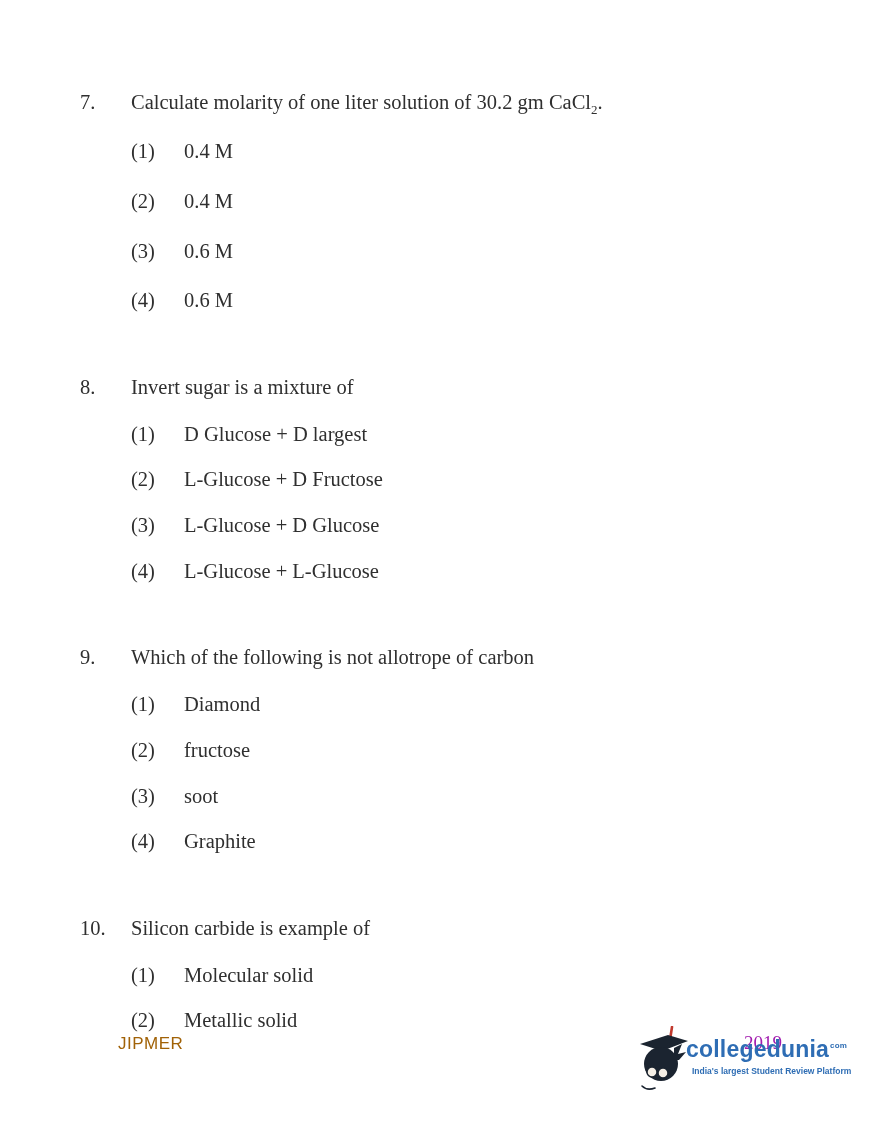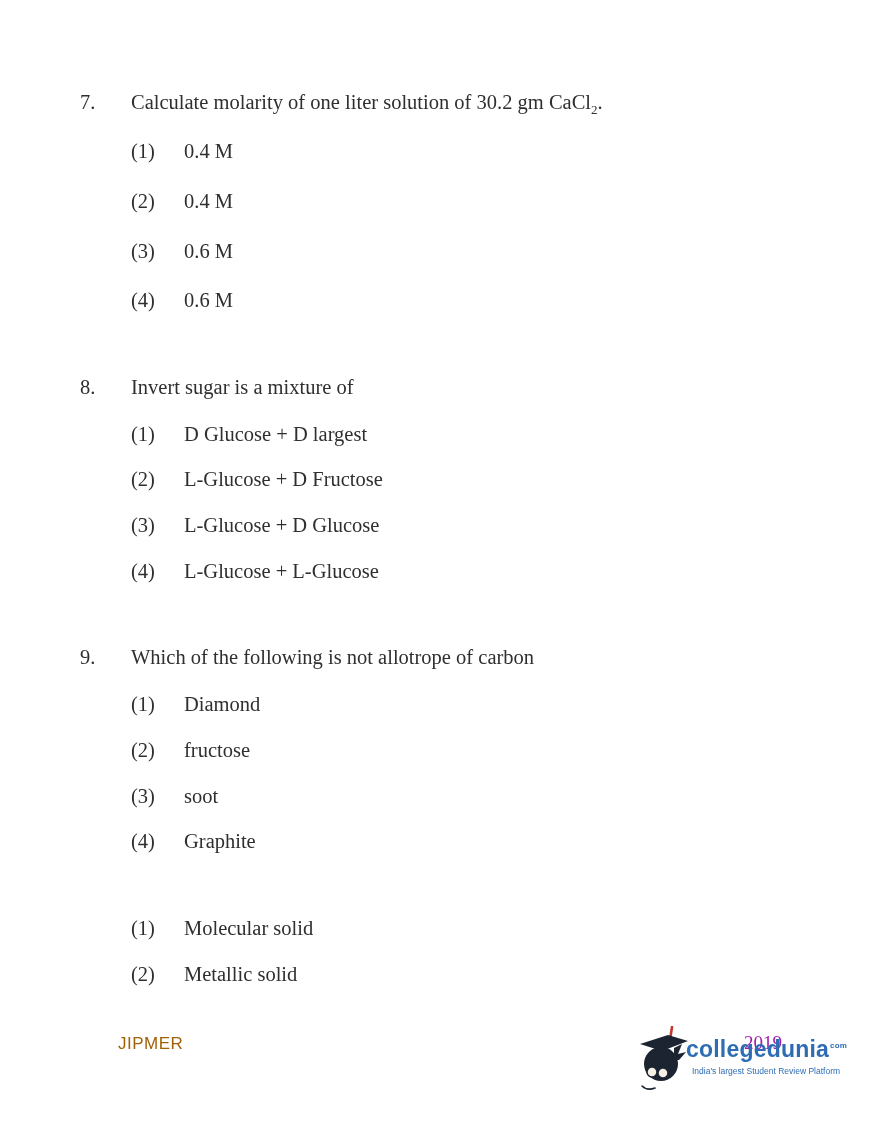--- a/index.html
+++ b/index.html
@@ -92,21 +92,21 @@
     margin-left: 1px;
     color: #2e6db4;
   }
   .tagline {
     position: absolute;
     left: 58px;
     top: 42px;
     z-index: 2;
     font-family: "Liberation Sans", sans-serif;
     font-size: 8.5px;
-    font-weight: normal;
+    font-weight: bold;
     color: #2e6db4;
     white-space: nowrap;
   }
 </style>
 </head>
 <body>
 
 <div class="page">
   <main class="content">
 
@@ -179,20 +179,24 @@
           <span class="opt-text">soot</span>
         </div>
         <div class="option">
           <span class="opt-label">(4)</span>
           <span class="opt-text">Graphite</span>
         </div>
       </div>
     </section>
 
     <section class="question">
+      <div class="q-row">
+        <span class="q-num">10.</span>
+        <span class="q-text">Silicon carbide is example of</span>
+      </div>
       <div class="options">
         <div class="option">
           <span class="opt-label">(1)</span>
           <span class="opt-text">Molecular solid</span>
         </div>
         <div class="option">
           <span class="opt-label">(2)</span>
           <span class="opt-text">Metallic solid</span>
         </div>
       </div>

